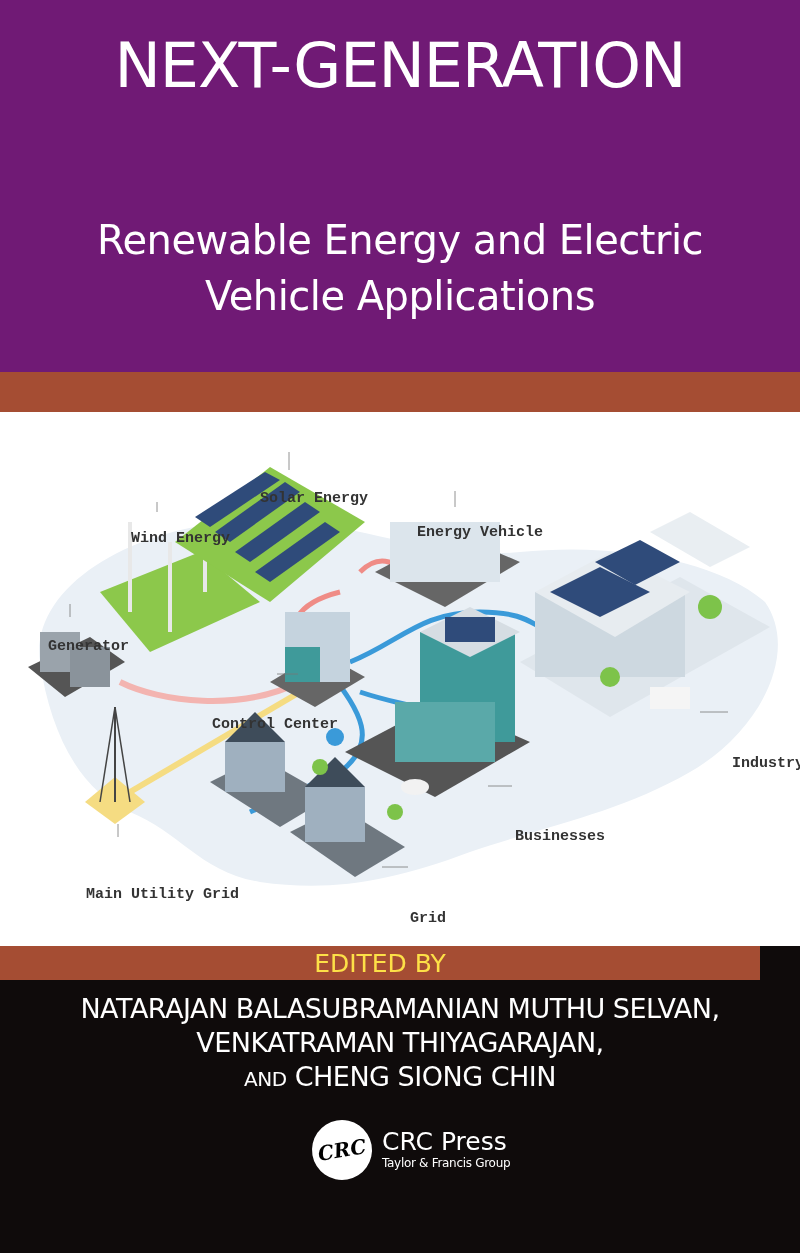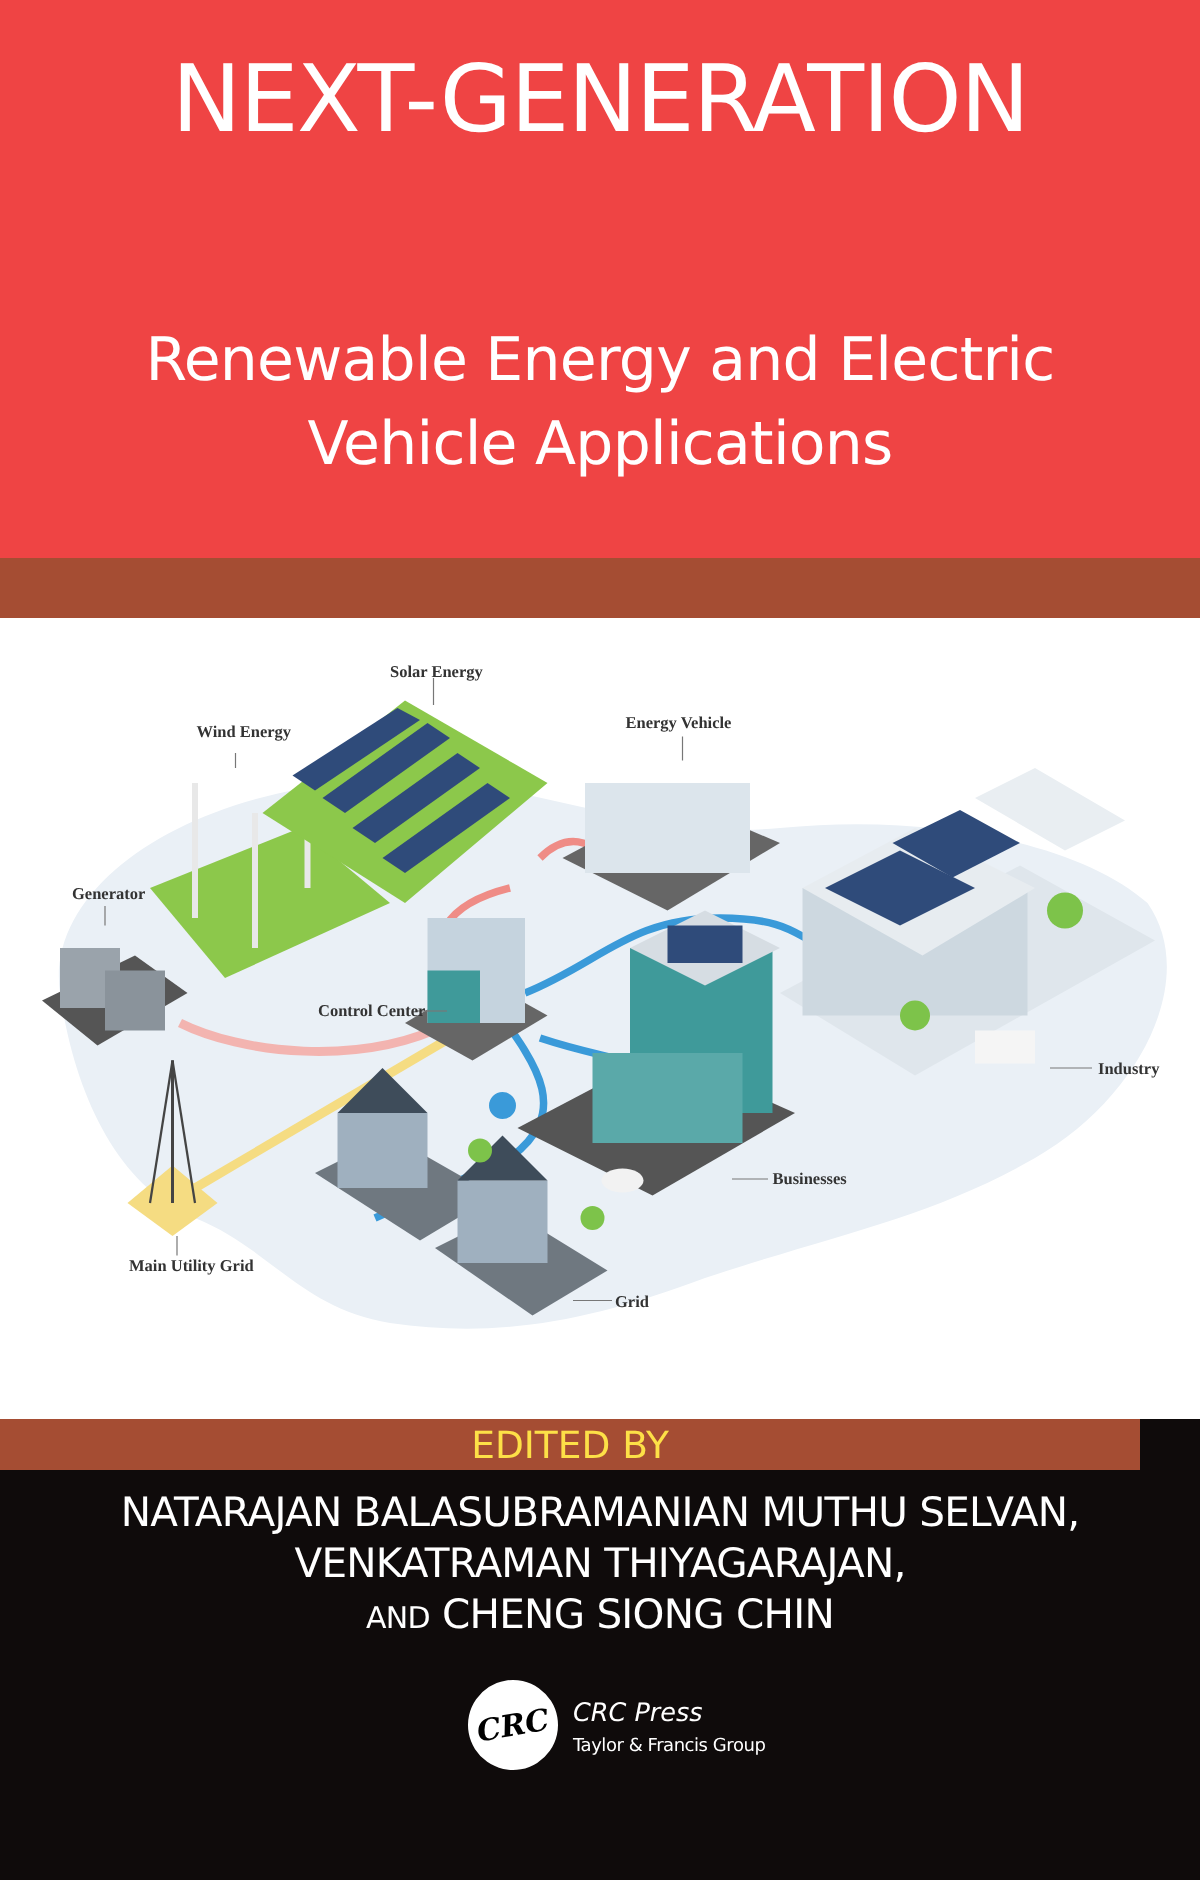--- a/index.html
+++ b/index.html
@@ -1,32 +1,32 @@
 <!DOCTYPE html>
 <html><head>
 <meta charset="utf-8">
 <style>
   html,body{margin:0;padding:0;}
   body{width:800px;height:1253px;overflow:hidden;background:#0f0b0b;font-family:"Liberation Sans",sans-serif;}
   .cover{position:relative;width:800px;height:1253px;}
-  .top{position:absolute;left:0;top:0;width:800px;height:372px;background:#ef4444;color:#fff;text-align:center;}
+  .top{position:absolute;left:0;top:0;width:800px;height:372px;background:#701a75;color:#fff;text-align:center;}
   .title{font-family:"DejaVu Sans",sans-serif;font-weight:normal;font-size:62px;line-height:72px;letter-spacing:-1px;margin:0;position:absolute;top:30px;left:0;width:800px;}
   .subtitle{font-family:"DejaVu Sans",sans-serif;font-size:40px;line-height:56px;position:absolute;top:212px;left:0;width:800px;letter-spacing:-0.5px;}
   .band1{position:absolute;left:0;top:372px;width:800px;height:40px;background:#a54d33;}
   .illus{position:absolute;left:0;top:412px;width:800px;height:534px;background:#ffffff;}
   .band2{position:absolute;left:0;top:946px;width:760px;height:34px;background:#a54d33;color:#fde047;text-align:center;font-family:"DejaVu Sans",sans-serif;font-size:25px;line-height:36px;}
   .bottom{position:absolute;left:0;top:980px;width:800px;height:273px;background:#0f0b0b;color:#fff;text-align:center;padding-left:40px;}
   .editors{font-family:"DejaVu Sans",sans-serif;font-size:27px;line-height:34px;position:absolute;top:12px;left:0;width:800px;letter-spacing:-0.5px;}
   .and{font-size:20px;}
   .publisher{position:absolute;left:312px;top:140px;display:flex;align-items:center;}
   .crc-circle{width:60px;height:60px;border-radius:50%;background:#fff;color:#000;font-family:"DejaVu Serif",serif;font-style:italic;font-weight:bold;font-size:20px;display:flex;align-items:center;justify-content:center;transform:rotate(-10deg);}
   .pub-text{margin-left:10px;text-align:left;}
-  .pub-name{font-family:"DejaVu Sans",sans-serif;font-size:17px;line-height:26px;font-style:italic;}
+  .pub-name{font-family:"DejaVu Sans",sans-serif;font-size:25px;line-height:26px;}
   .pub-group{font-family:"DejaVu Sans",sans-serif;font-size:12px;line-height:16px;letter-spacing:-0.3px;}
-  .lbl{position:absolute;font-family:Liberation Serif, serif;font-weight:bold;font-size:11px;color:#333;white-space:nowrap;}
+  .lbl{position:absolute;font-family:Liberation Mono, monospace;font-weight:bold;font-size:15px;color:#333;white-space:nowrap;margin-top:48px;}
   svg{display:block;}
 </style>
 </head>
 <body>
 
 <div class="cover">
 
   <div class="top">
     <h1 class="title">
       <div>NEXT-GENERATION</div>

